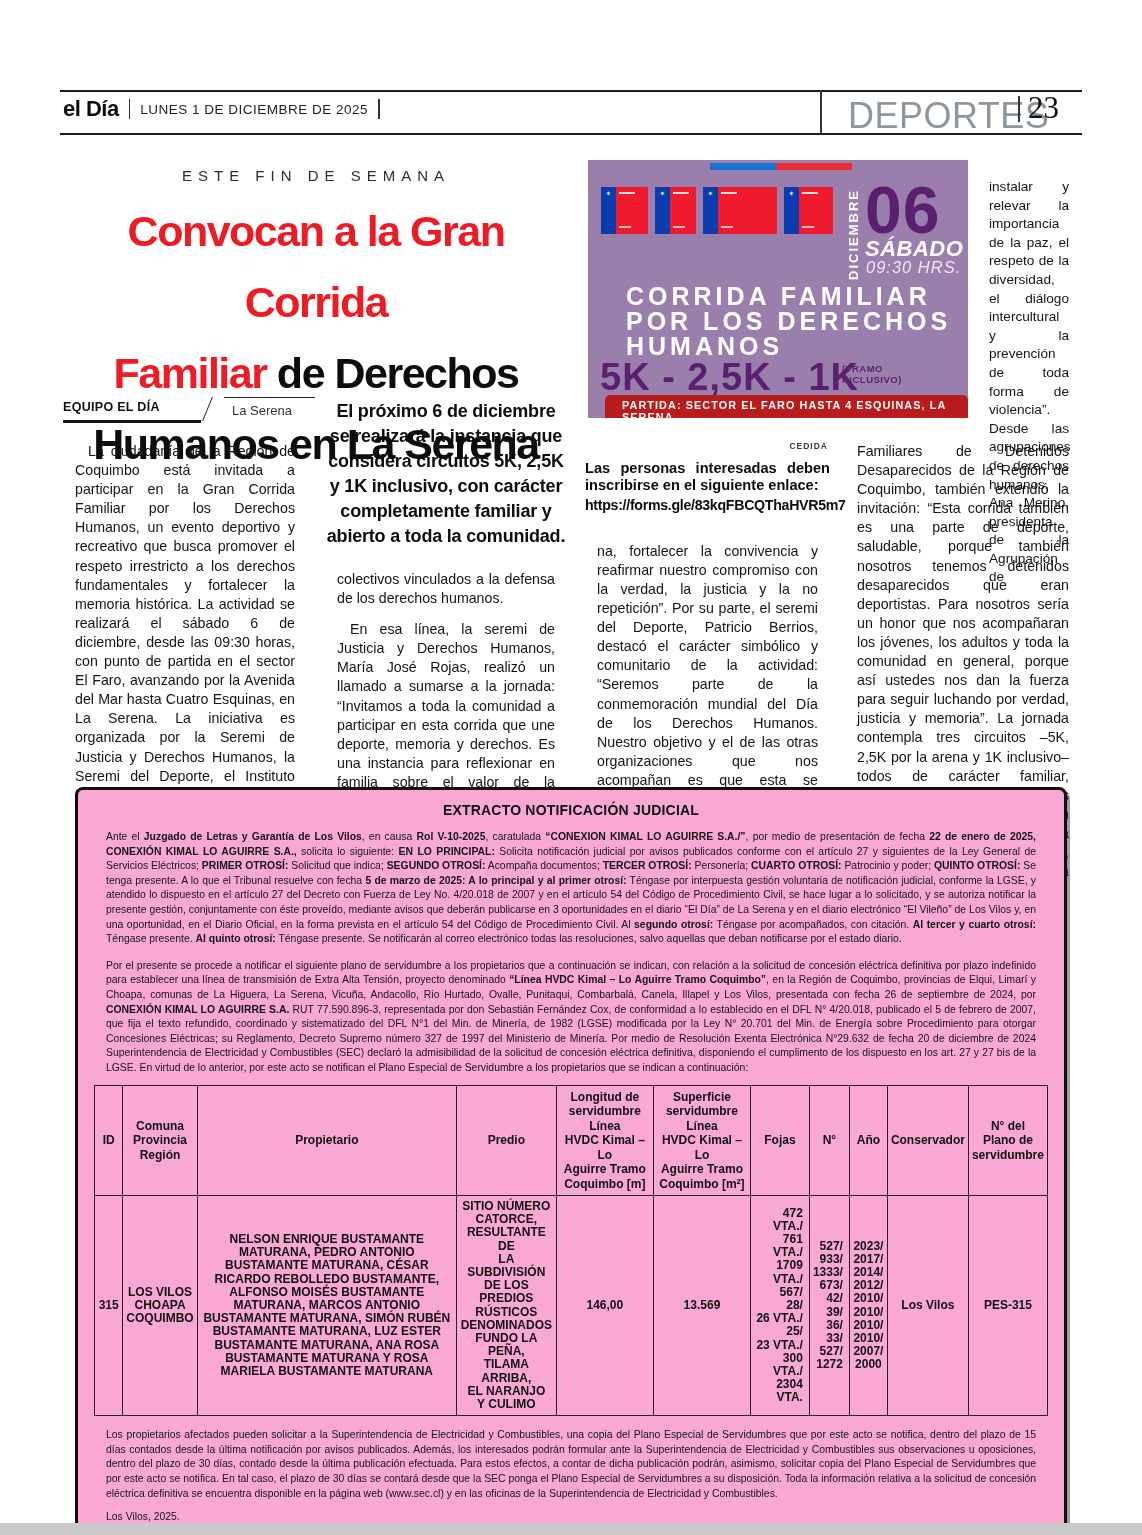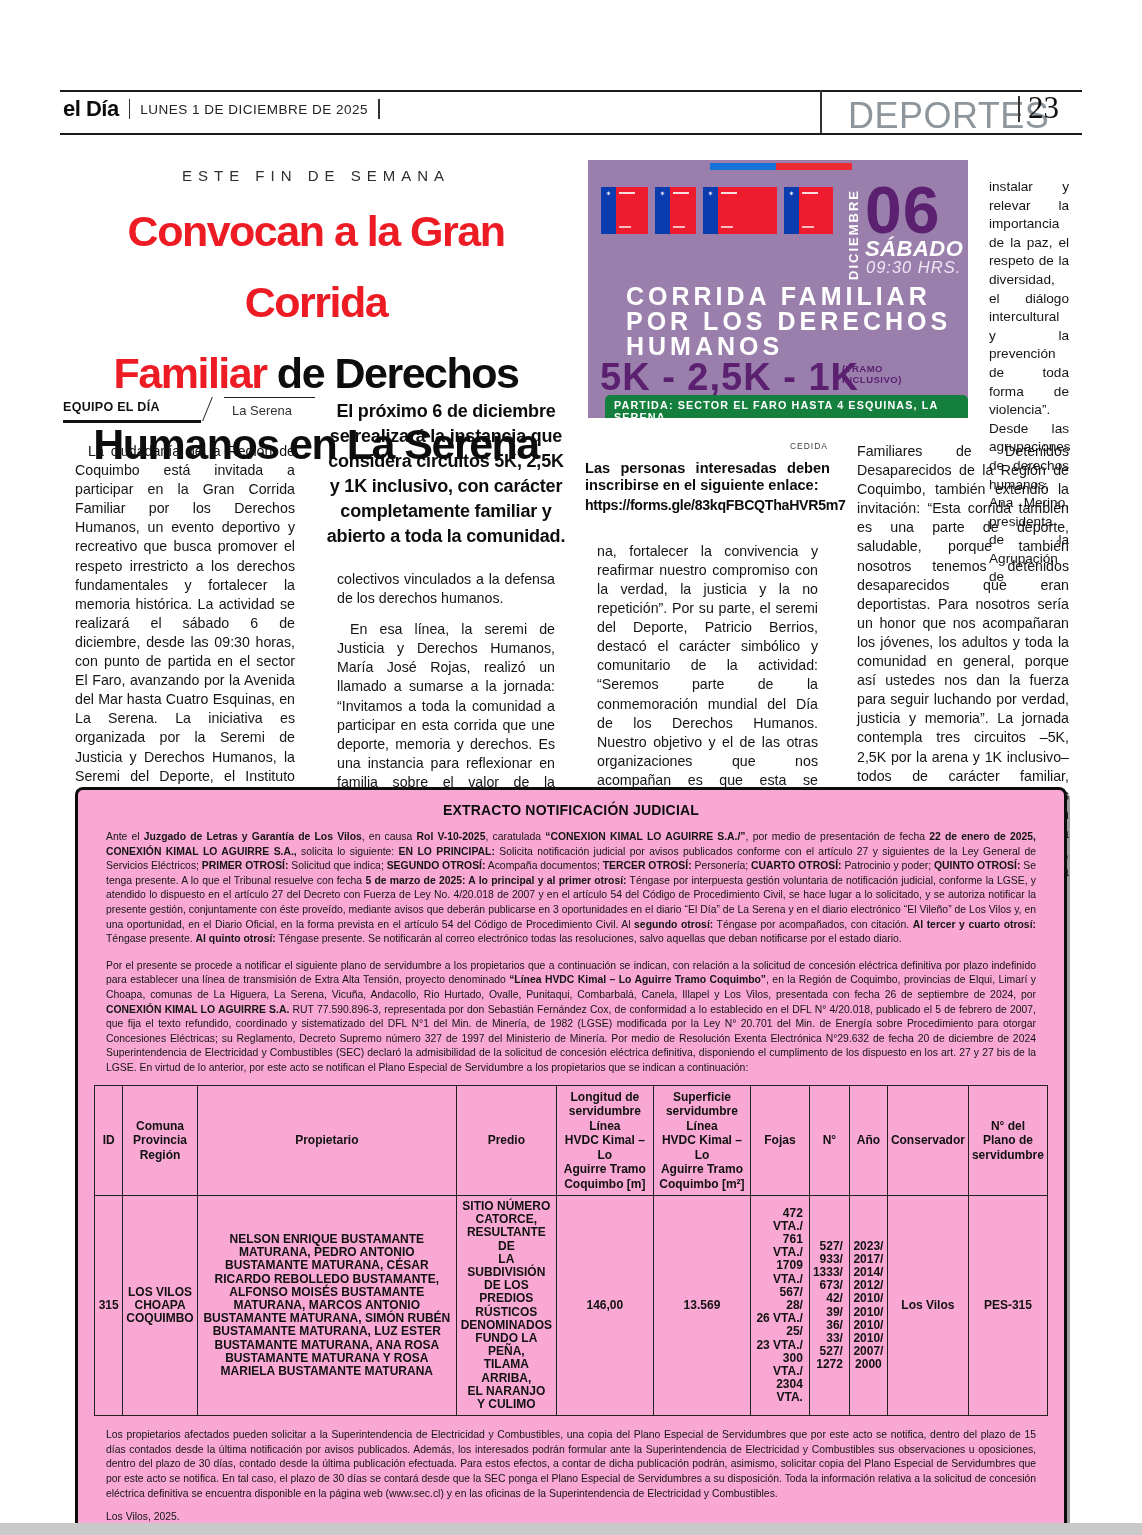--- a/index.html
+++ b/index.html
@@ -33,21 +33,21 @@
 
   .bodycol{font-size:14.2px;line-height:19.1px;text-align:justify;color:#141414;}
   .col1{left:63px;top:430px;width:244px;}
   .col2{left:325px;top:399px;width:242px;}
   .col3{left:585px;top:437px;width:245px;}
   .col4a{left:977px;top:166px;width:104px;font-size:13.6px;line-height:18.6px;}
   .col4b{left:845px;top:430px;width:236px;}
   .indent{text-indent:13px;}
   .lead{font-weight:800;text-align:center;font-size:18px;line-height:25px;letter-spacing:-.2px;
         margin:0 0 21px 0;color:#0d0d0d;}
-  .credit{text-align:right;font-size:8.5px;font-weight:400;color:#3a3a3a;letter-spacing:1px;margin:0 2px 4px 0;}
+  .credit{text-align:right;font-size:8.5px;font-weight:700;color:#3a3a3a;letter-spacing:1px;margin:0 2px 4px 0;}
   .note{font-weight:800;font-size:14.6px;line-height:16.8px;text-align:justify;color:#0d0d0d;margin:0;}
   .note-link{font-weight:800;font-size:14.2px;letter-spacing:-.3px;color:#0d0d0d;text-decoration:none;display:block;margin-top:2px;}
   .col3 .bodytext{margin-top:27px;}
   p{margin:12px;}
 
   
   .poster{left:588px;top:160px;width:380px;height:258px;background:#9a7fad;overflow:hidden;}
   .stripe-blue{left:122px;top:3px;width:66px;height:7px;background:#1573d8;}
   .stripe-red{left:188px;top:3px;width:76px;height:7px;background:#ee2b35;}
   .logos{left:13px;top:27px;display:flex;gap:7px;}
@@ -57,22 +57,22 @@
   .gov-red i{position:absolute;left:3px;top:5px;width:16px;height:2px;background:rgba(255,255,255,.85);}
   .gov-red em{position:absolute;left:3px;bottom:6px;width:12px;height:2px;background:rgba(255,255,255,.7);}
   .dic-vert{left:258px;top:25px;height:95px;writing-mode:vertical-rl;transform:rotate(180deg);
             color:#fff;font-weight:800;font-size:13px;letter-spacing:2px;}
   .big06{left:277px;top:12px;font-size:66px;font-weight:800;color:#5b2170;letter-spacing:1px;}
   .sabado{left:277px;top:76px;font-size:22px;font-weight:900;font-style:italic;color:#fff;letter-spacing:.5px;}
   .hrs{left:278px;top:98px;font-size:16.5px;font-style:italic;color:#efe8f4;letter-spacing:1px;}
   .poster-title{left:14px;top:124px;color:#fff;font-weight:800;font-size:25px;line-height:25px;letter-spacing:4px;margin-left:24px;}
   .distances{left:12px;top:196px;font-size:38px;font-weight:800;color:#5b2170;letter-spacing:1px;}
   .tramo{left:254px;top:204px;font-size:9.5px;font-weight:700;color:#5b2170;line-height:10.5px;letter-spacing:.5px;}
-  .pill{left:17px;top:235px;background:#15803d;color:#fff;font-size:10.8px;font-weight:700;
-        letter-spacing:1.1px;padding:4px 9px 4px 9px;border-radius:5px;}
+  .pill{left:17px;top:235px;background:#b91c1c;color:#fff;font-size:10.8px;font-weight:700;
+        letter-spacing:1.1px;padding:4px 9px 4px 17px;border-radius:5px;}
 
   
   .judicial{left:75px;top:787px;width:992px;min-height:630px;border:3px solid #0d0d0d;border-radius:8px;
             box-shadow:3px 4px 0 rgba(40,40,40,.45);background:#f9a8d4;padding:10px 16px 12px 16px;box-sizing:border-box;}
   .jud-title{text-align:center;font-weight:800;font-size:14px;letter-spacing:.2px;margin:2px 0 8px 0;color:#0d0d0d;}
   .jud-p{font-size:10.4px;line-height:14.6px;text-align:justify;color:#141414;margin-bottom:9px;}
   .jud-p b{font-weight:800;}
   .serv-table{width:100%;border-collapse:collapse;margin:4px 0 10px 0;}
   .serv-table th,.serv-table td{border:1.4px solid #222;font-size:12px;font-weight:700;
         text-align:center;vertical-align:middle;white-space:pre-line;padding:4px 3px;line-height:13.2px;color:#111;}

